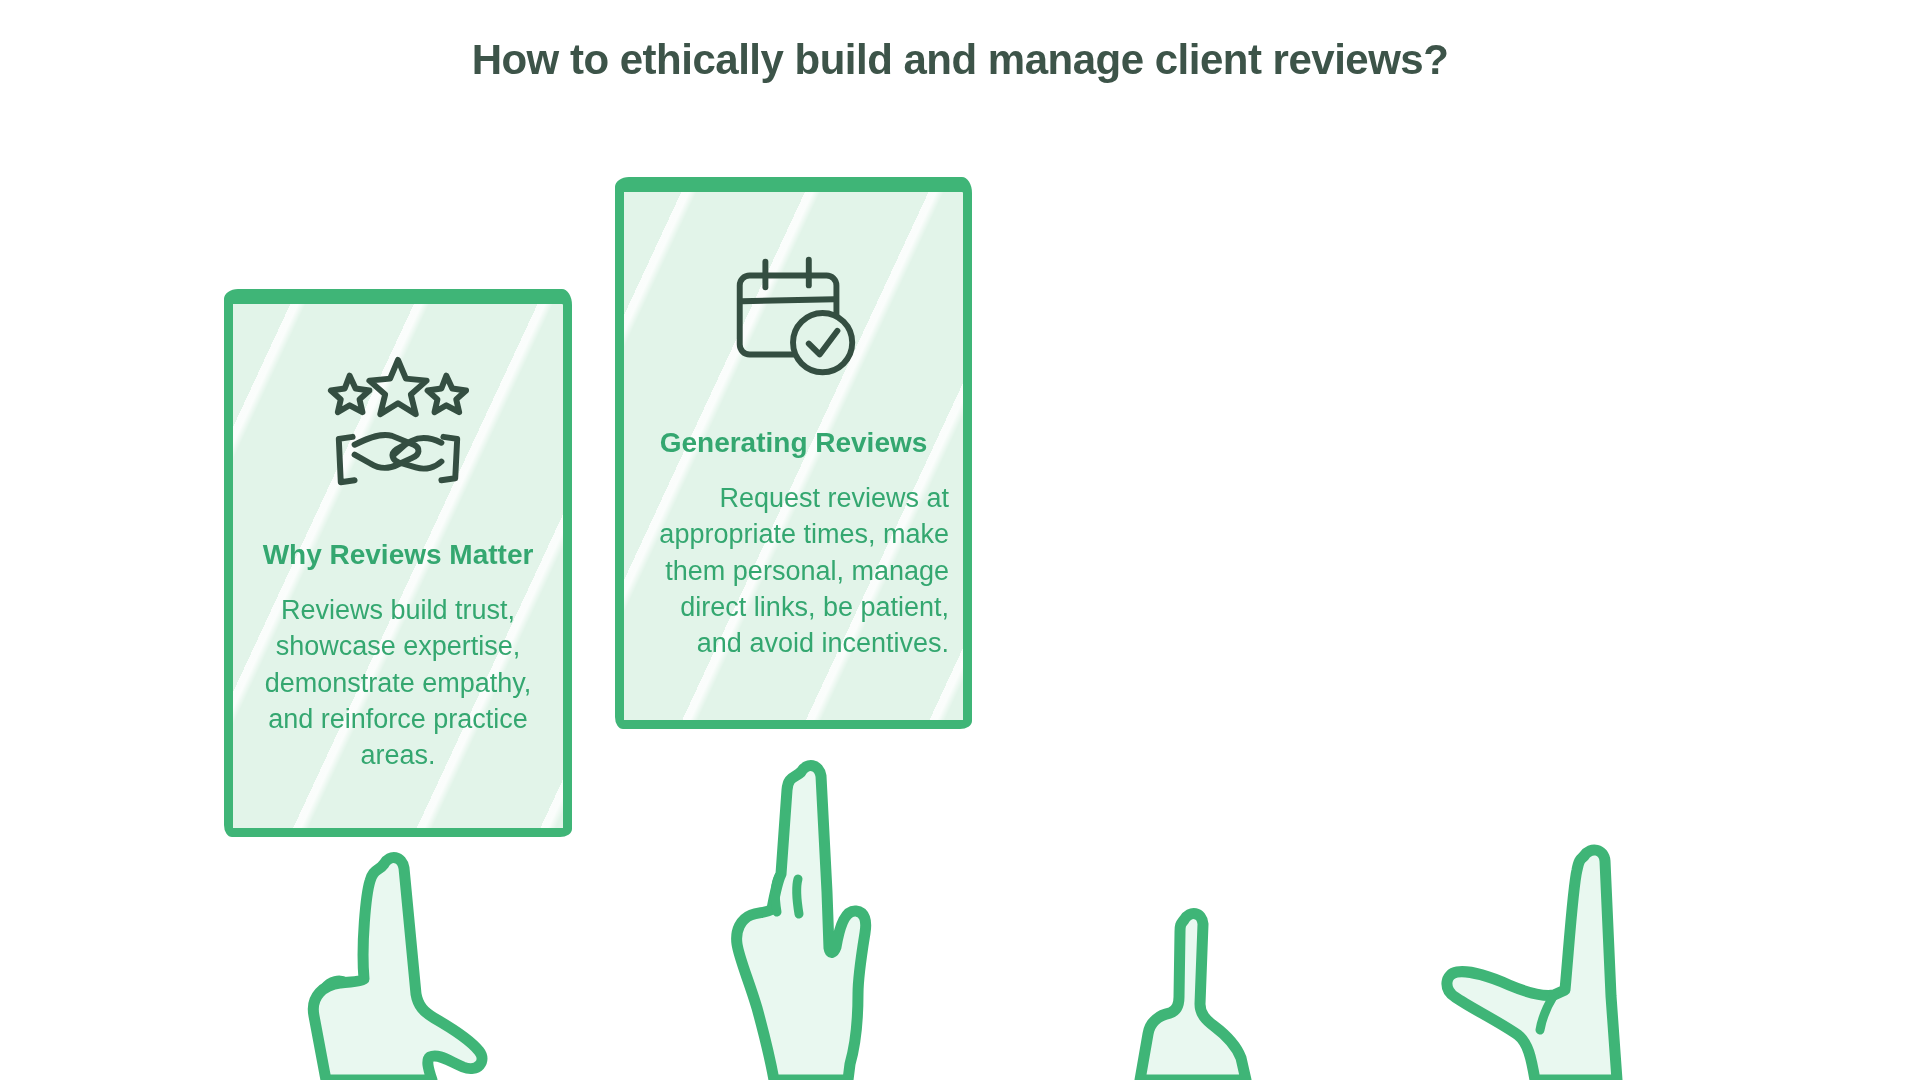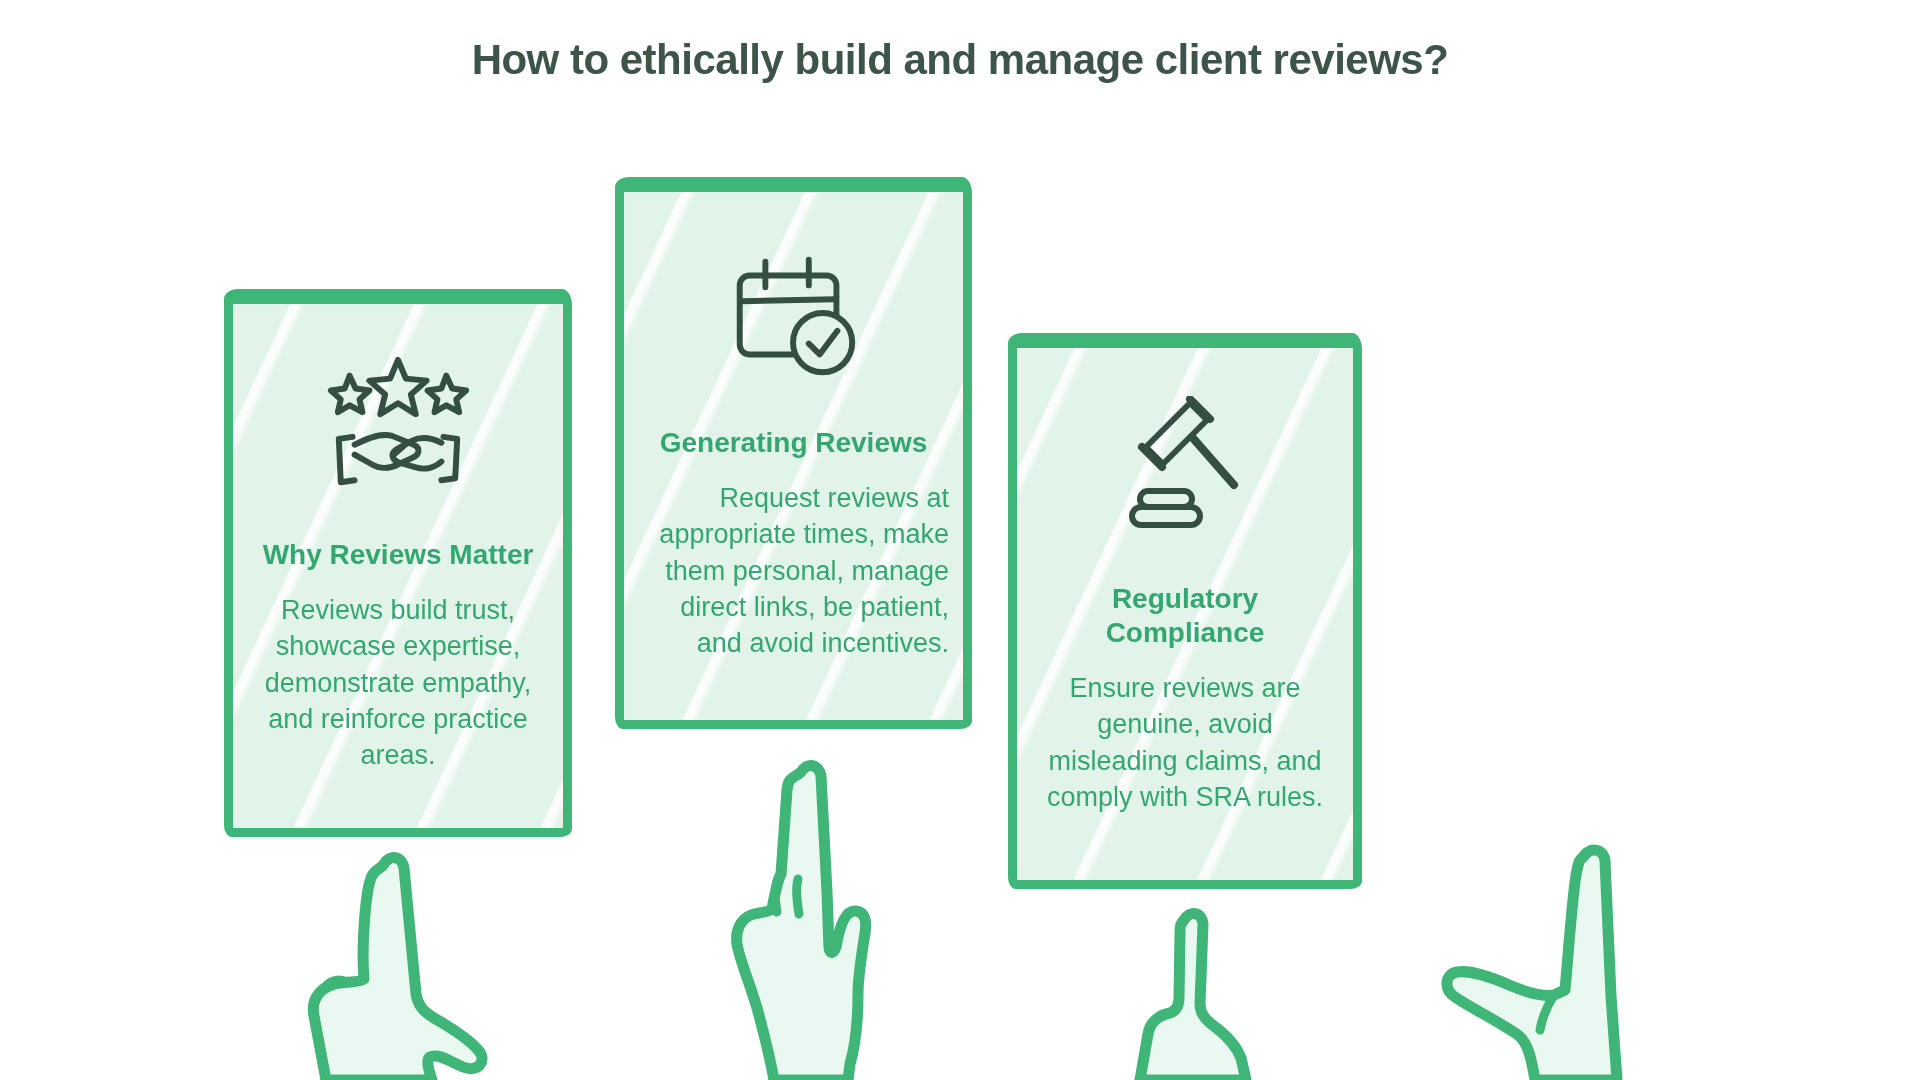--- a/index.html
+++ b/index.html
@@ -80,34 +80,20 @@
         <path class="ic" d="M46 22 L46 48"></path>
         <path class="ic" d="M90 20 L90 46"></path>
         <circle class="ic-fill" cx="104" cy="104" r="30"></circle>
         <path class="ic" d="M90 105 L101 116 L119 92"></path>
       </svg>
     </div>
     <div class="card-title">Generating Reviews</div>
     <p class="card-body">Request reviews at appropriate times, make them personal, manage direct links, be patient, and avoid incentives.</p>
   </div>
 
-  <div class="card" id="card-3">
-    <div class="icon-wrap">
-      <svg width="150" height="142" viewBox="0 0 150 140">
-        <path class="ic" d="M80 6 L97 23 L53 67 L36 50 Z"></path>
-        <path class="ic-thick" d="M80 2 L100 22"></path>
-        <path class="ic-thick" d="M32 50 L52 70"></path>
-        <path class="ic-thick" d="M82 40 L124 88"></path>
-        <rect class="ic" x="30" y="94" width="52" height="16" rx="8"></rect>
-        <rect class="ic" x="22" y="110" width="68" height="18" rx="9"></rect>
-      </svg>
-    </div>
-    <div class="card-title">Regulatory Compliance</div>
-    <p class="card-body">Ensure reviews are genuine, avoid misleading claims, and comply with SRA rules.</p>
-  </div>
 
 
   <div class="hand" id="hand-1">
     <svg width="195" height="228" viewBox="0 0 195 228">
       <path class="hand-path" d="M84 12 C90 2 102 4 104 16 L116 142 C118 154 124 160 134 166 C155 178 171 189 179 199 C187 209 178 221 163 215 C149 209 138 201 130 205 C126 208 128 216 132 228 L26 228 L14 164 C10 144 24 133 40 131 C50 129 58 131 64 127 C61 92 66 42 70 29 C73 17 79 19 84 12 Z"></path>
       <path class="hand-line" d="M24 136 C30 128 40 126 46 130"></path>
     </svg>
   </div>
   <div class="hand" id="hand-2">
     <svg width="180" height="318" viewBox="0 0 180 318">

